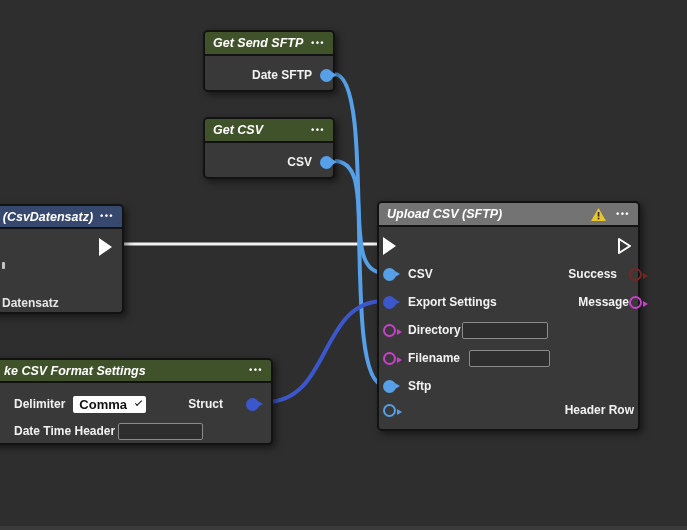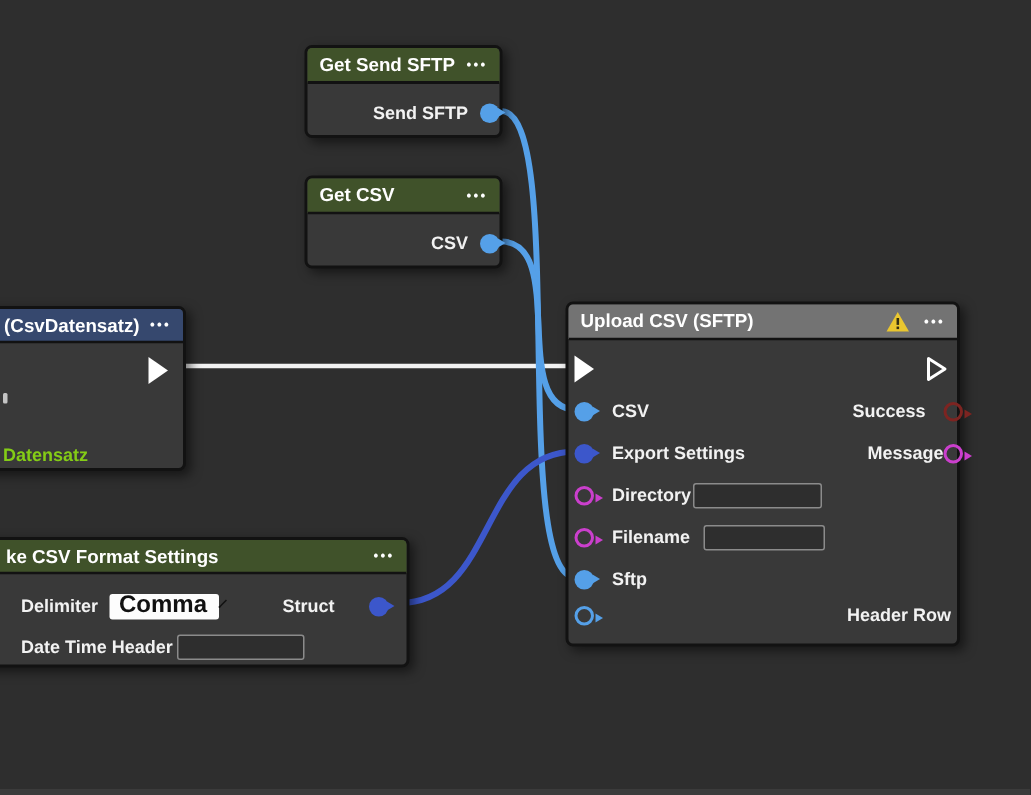--- a/index.html
+++ b/index.html
@@ -3,41 +3,41 @@
 <meta charset="utf-8">
 <style>
   html,body{margin:0;padding:0;background:#2e2e2e;font-family:"Liberation Sans",sans-serif;}
   .canvas{position:relative;width:687px;height:530px;background:#2e2e2e;overflow:hidden;}
   #wires{position:absolute;left:0;top:0;z-index:1;}
   .bottom-strip{position:absolute;left:0;bottom:0;width:100%;height:4px;background:#3b3b3b;z-index:0;}
 
   .node{position:absolute;z-index:2;box-sizing:border-box;background:#393939;
         border:2px solid #121212;border-radius:5px;box-shadow:3px 3px 7px rgba(0,0,0,.5);}
   .nhead{height:24px;display:flex;align-items:center;padding:1px 8px;
-         border-bottom:2px solid #121212;border-radius:3px 3px 0 0;box-sizing:border-box;}
+         border-bottom:2px solid #121212;border-radius:3px 3px 0 0;box-sizing:border-box;font-style:italic;}
   .ntitle{color:#fff;font-size:12.5px;font-weight:bold;white-space:nowrap;}
   .dots{color:#fff;font-size:9px;font-weight:bold;letter-spacing:1.5px;line-height:1;cursor:pointer;}
   .row{position:absolute;left:4px;right:4px;height:22px;display:flex;align-items:center;}
   .plabel{color:#f2f2f2;font-size:12px;font-weight:bold;white-space:nowrap;}
 
   .port{position:relative;width:13px;height:13px;border-radius:50%;flex:none;box-sizing:border-box;}
   .port::after{content:"";position:absolute;left:12px;top:3px;width:0;height:0;
       border-top:3.5px solid transparent;border-bottom:3.5px solid transparent;
       border-left:5px solid var(--pc);}
   .port.filled{background:var(--pc);}
   .port.ring{border:2.5px solid var(--pc);}
 
   .tri{width:0;height:0;border-top:9px solid transparent;border-bottom:9px solid transparent;
        border-left:13px solid #fff;flex:none;}
   .trih{display:flex;align-items:center;flex:none;}
 
   .nfield{position:absolute;box-sizing:border-box;height:17px;background:#2e2e2e;
           border:1px solid #8b8b8b;border-radius:2px;color:#eee;font-size:11px;padding:0 4px;outline:none;}
   .dd{box-sizing:border-box;height:17px;background:#fdfdfd;border-radius:2px;color:#111;
-      font-size:16px;font-weight:bold;display:flex;align-items:center;padding:0 6px;cursor:pointer;flex:none;}
+      font-size:13px;font-weight:bold;display:flex;align-items:center;padding:0 6px;cursor:pointer;flex:none;}
   .dd .chev{width:6px;height:6px;border-right:1.7px solid #111;border-bottom:1.7px solid #111;
       transform:rotate(45deg);margin-left:10px;margin-top:-3px;}
   .frag{position:absolute;width:3px;height:7px;background:#c4c4c4;border-radius:1px;}
 </style>
 </head>
 <body>
 
 <div class="canvas">
 
   <svg id="wires" width="687" height="530" viewBox="0 0 687 530">
@@ -46,21 +46,21 @@
       <path d="M 334 161 C 379 161, 339 273, 384 273" fill="none" stroke="#55a0e8" stroke-width="4" stroke-linecap="round"></path>
       <path d="M 266 402 C 330.9 402, 319.1 301, 384 301" fill="none" stroke="#3c57cb" stroke-width="4" stroke-linecap="round"></path>
     </svg>
 
   <div class="node" style="left:203px;top:30px;width:132px;height:62px;">
     <div class="nhead" style="justify-content: space-between; background: rgb(64, 82, 42);">
       <span class="ntitle">Get Send SFTP</span>
       <span class="dots">•••</span>
     </div>
     <div class="row" style="top:32px;justify-content:flex-end;">
-      <span class="plabel">Send SFTP</span>
+      <span class="plabel">Date SFTP</span>
       <span class="port filled" style="margin-left: 8px; margin-right: -4px; --pc: #55a0e8;"></span>
     </div>
   </div>
 
   <div class="node" style="left:203px;top:117px;width:132px;height:62px;">
     <div class="nhead" style="justify-content: space-between; background: rgb(64, 82, 42);">
       <span class="ntitle">Get CSV</span>
       <span class="dots">•••</span>
     </div>
     <div class="row" style="top:32px;justify-content:flex-end;">
@@ -72,21 +72,21 @@
   <div class="node" style="left:-79px;top:204px;width:203px;height:110px;">
     <div class="nhead" style="justify-content: flex-end; gap: 7px; height: 23px; background: rgb(54, 72, 110);">
       <span class="ntitle">SV (CsvDatensatz)</span>
       <span class="dots">•••</span>
     </div>
     <div class="row" style="top:30px;justify-content:flex-end;">
       <span class="tri" style="margin-right:6px;"></span>
     </div>
     <span class="frag" style="left:79px;top:56px;"></span>
     <div class="row" style="top:86px;">
-      <span class="plabel" style="margin-left:75px;color:#84cc16;">Datensatz</span>
+      <span class="plabel" style="margin-left:75px;color:#e5e5e5;">Datensatz</span>
     </div>
   </div>
 
   <div class="node" style="left:377px;top:201px;width:263px;height:230px;">
     <div class="nhead" style="justify-content: space-between; background: #737373;">
       <span class="ntitle">Upload CSV (SFTP)</span>
       <span style="display:flex;align-items:center;gap:9px;">
         <svg width="17" height="15" viewBox="0 0 17 15">
           <path d="M8.5 1 L16 14 H1 Z" fill="#e9c62f"></path>
           <rect x="7.7" y="5" width="1.7" height="4.6" fill="#332f12"></rect>

